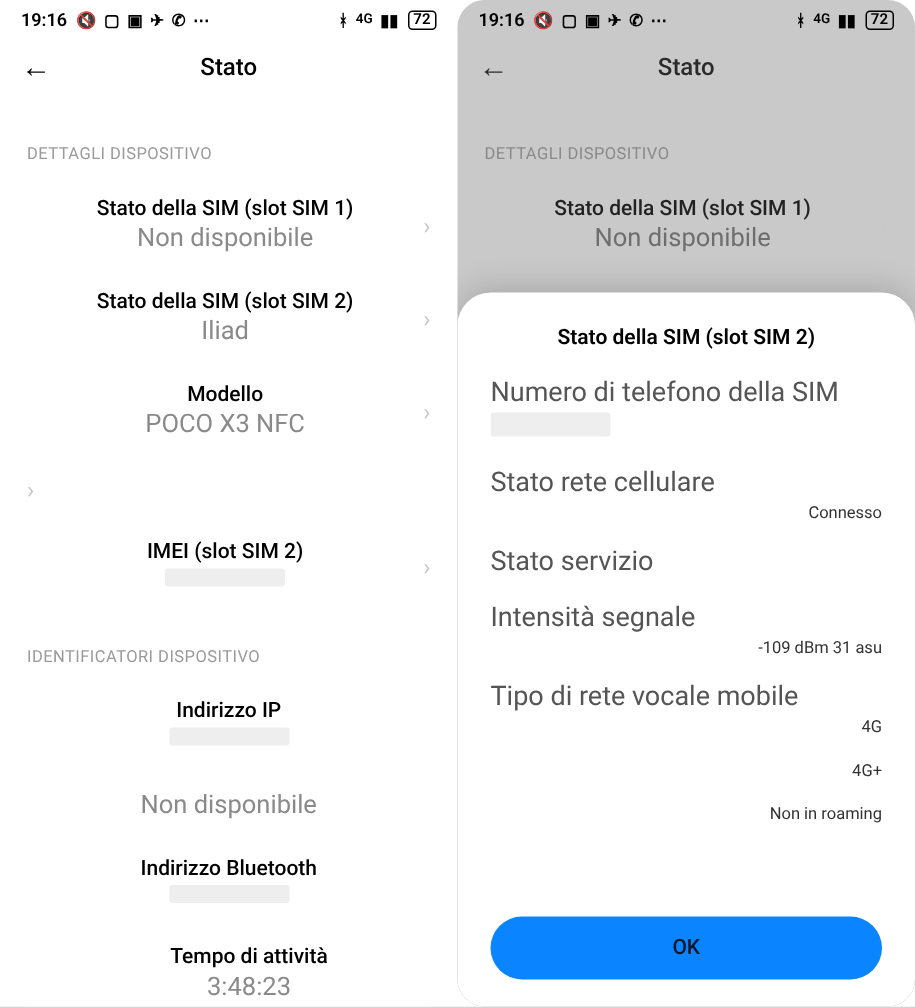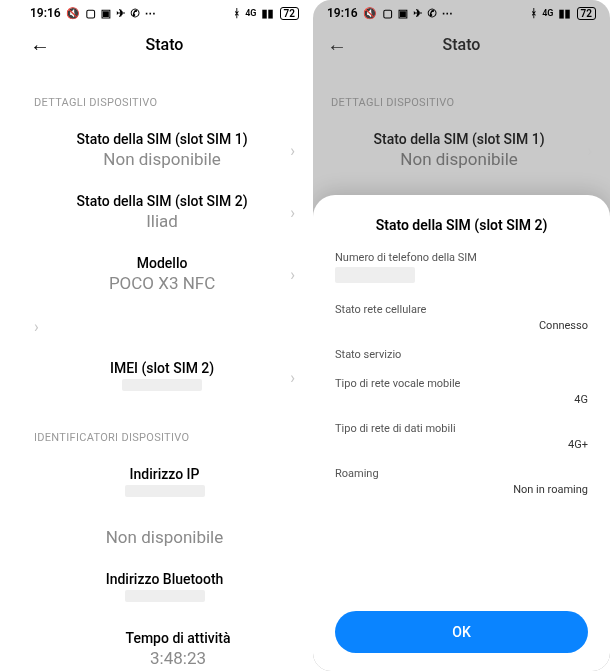--- a/index.html
+++ b/index.html
@@ -1,17 +1,17 @@
 <!DOCTYPE html>
 <html><head>
 <meta charset="utf-8">
 <style>
   * { margin: 0; padding: 0; box-sizing: border-box; font-family: -apple-system, BlinkMacSystemFont, "Segoe UI", Roboto, Helvetica, Arial, sans-serif; }
   html, body { width: 610px; height: 671px; background: #fff; overflow: hidden; }
-  .container { display: flex; width: 610px; height: 654px; padding-left: 16px; }
+  .container { display: flex; width: 610px; height: 654px; }
   .phone { width: 305px; height: 671px; position: relative; overflow: hidden; border-radius: 18px; }
   .phone-left { background: #fff; }
   .phone-right { background: #c9c9c9; }
   .status-bar { display: flex; justify-content: space-between; align-items: center; padding: 6px 14px 4px; font-size: 12px; font-weight: 600; color: #000; }
   .phone-right .status-bar { color: #000; }
   .status-left, .status-right { display: flex; align-items: center; gap: 6px; }
   .status-icons { display: inline-flex; gap: 5px; align-items: center; }
   .status-icons span { font-size: 11px; line-height: 1; }
   .header { display: flex; align-items: center; padding: 10px 14px 18px; }
   .header .back { width: 24px; font-size: 20px; line-height: 1; }
@@ -25,24 +25,24 @@
   .row .label { font-size: 14px; color: #000; font-weight: 500; }
   .row .sub { font-size: 17px; color: #8a8a8a; margin-top: 2px; }
   .phone-right .row .label { color: #222; }
   .phone-right .row .sub { color: #6e6e6e; }
   .chev { color: #c7c7c7; font-size: 16px; }
   .redact { display: inline-block; background: #eee; border-radius: 2px; height: 12px; width: 80px; margin-top: 3px; }
   .dialog-overlay { position: absolute; left: 0; right: 0; bottom: 0; top: 195px; background: #fff; border-radius: 22px 22px 18px 18px; box-shadow: 0 -4px 20px rgba(0,0,0,0.15); padding: 22px 22px 18px; display: flex; flex-direction: column; }
   .dialog-title { text-align: center; font-size: 14px; font-weight: 600; margin-bottom: 18px; }
   .dialog-body { flex: 1; overflow: hidden; }
   .ditem { margin-bottom: 16px; }
-  .ditem .dl { font-size: 11px; color: #555; margin-bottom: 3px; }
+  .ditem .dl { font-size: 18px; color: #555; margin-bottom: 3px; }
   .ditem .dv { font-size: 11px; color: #333; text-align: right; }
   .ditem .redact-val { display: inline-block; background: #eee; height: 16px; width: 80px; border-radius: 2px; }
-  .ok-btn { background: #0a84ff; color: #ffffff; border: none; border-radius: 24px; height: 42px; font-size: 14px; font-weight: 500; width: 100%; }
+  .ok-btn { background: #0a84ff; color: #0f172a; border: none; border-radius: 24px; height: 42px; font-size: 14px; font-weight: 500; width: 100%; }
   .bottom-time { position: absolute; bottom: 8px; left: 18px; font-size: 11px; color: #555; }
 </style>
 </head>
 <body>
 
 <div class="container">
 
   <div class="phone phone-left">
     <div class="status-bar">
       <div class="status-left">
@@ -193,33 +193,35 @@
 
         <div class="ditem">
           <div class="dl">Stato rete cellulare</div>
           <div class="dv">Connesso</div>
         </div>
 
         <div class="ditem">
           <div class="dl">Stato servizio</div>
         </div>
 
+        <div class="ditem">
+          <div class="dl">Intensità segnale</div>
+          <div class="dv">-109 dBm 31 asu</div>
+        </div>
 
         <div class="ditem">
           <div class="dl">Tipo di rete vocale mobile</div>
           <div class="dv">4G</div>
         </div>
 
         <div class="ditem">
-          <div class="dl">Tipo di rete di dati mobili</div>
           <div class="dv">4G+</div>
         </div>
 
         <div class="ditem">
-          <div class="dl">Roaming</div>
           <div class="dv">Non in roaming</div>
         </div>
 
       </div>
       <button class="ok-btn">OK</button>
     </div>
   </div>
 </div>
 
 </body></html>

